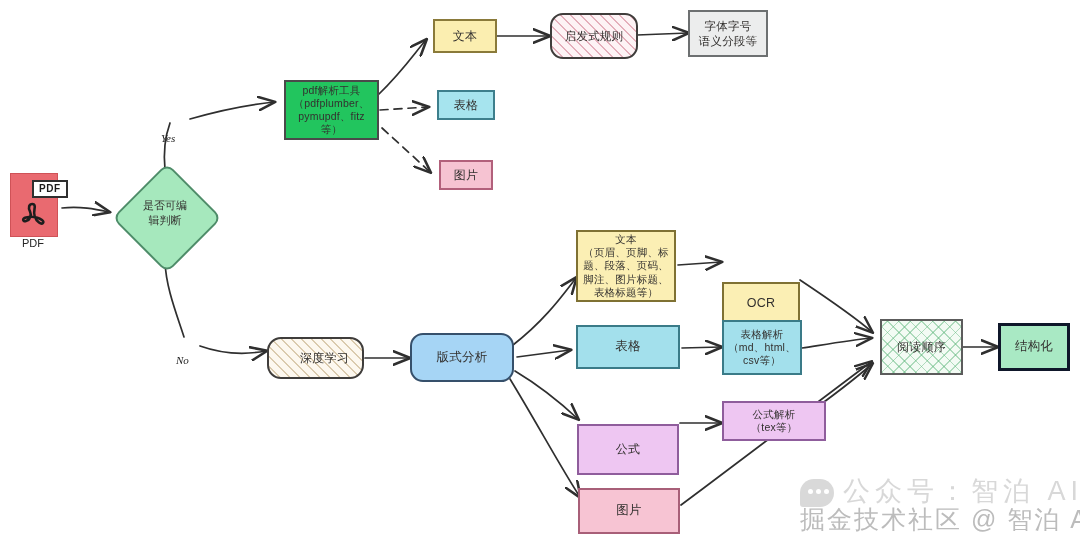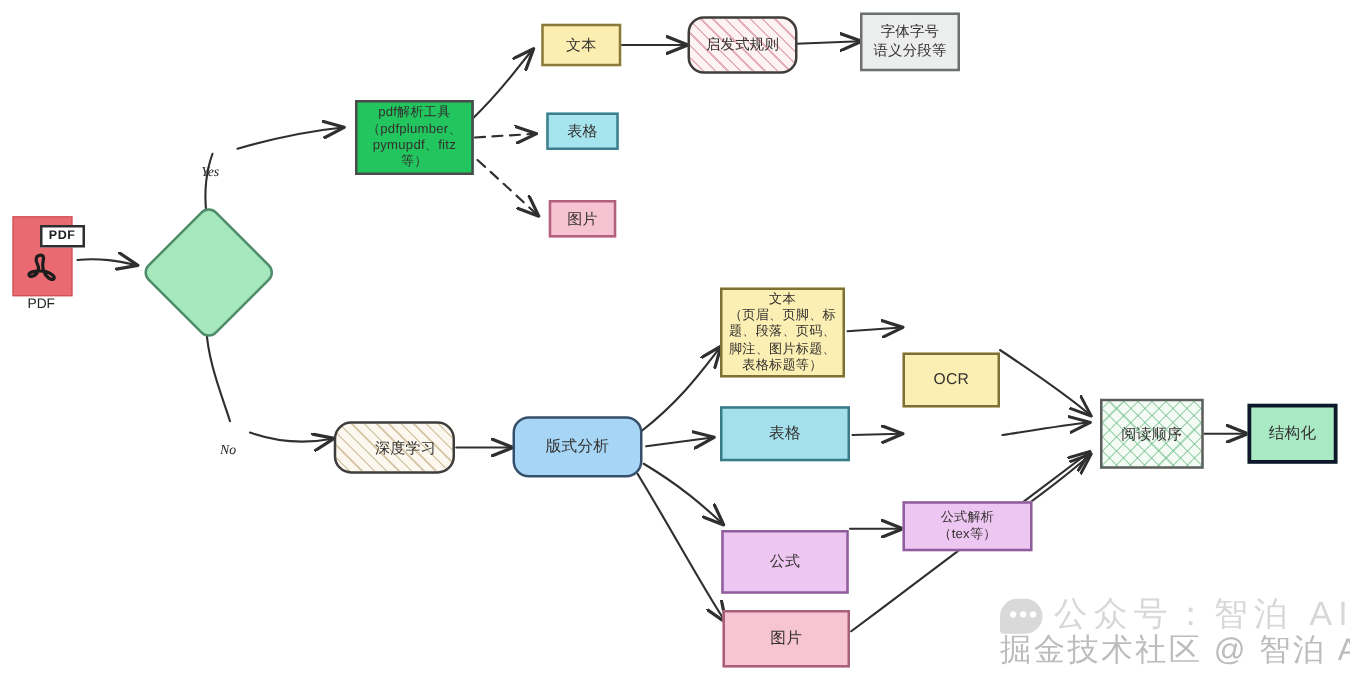--- a/index.html
+++ b/index.html
@@ -276,20 +276,22 @@
     <div class="sheet"></div>
     <svg style="position:absolute; left:8px; top:26px; width:30px; height:30px;" viewBox="0 0 30 30">
       <path d="M14.5,5 C11,5 10,8.5 12,12.5 C14,16.5 12,21 8,22 C4.5,23 4,19.5 8,18.5 C14,17 20,18 24,21 C27,23.2 24.5,26 21,23.5 C17,20.7 15.5,15 16.5,10 C17.2,6.5 16.5,5 14.5,5 Z" fill="none" stroke="#1d1d1d" stroke-width="2.6" stroke-linejoin="round"></path>
     </svg>
     <div class="badge">PDF</div>
     <div class="caption">PDF</div>
   </div>
 
   <div class="diamond" style="left:111px; top:164px;">
     <div class="dshape"></div>
+    <div class="dlabel">是否可编
+辑判断</div>
   </div>
 
   <div class="edge-label" style="left:161px; top:112px;">Yes</div>
   <div class="edge-label" style="left:176px; top:334px;">No</div>
 
   <div class="node bx-white" style="left:284px; top:80px; width:95px; height:60px; font-size:10.5px;">
     <span class="txt">pdf解析工具
 （pdfplumber、
 pymupdf、fitz
 等）</span>
@@ -341,20 +343,25 @@
   </div>
 
   <div class="node bx-pink2" style="left:578px; top:488px; width:102px; height:46px; font-size:12.5px;">
     <span class="txt">图片</span>
   </div>
 
   <div class="node bx-yellow2" style="left:722px; top:240px; width:78px; height:44px; font-size:12.5px;margin-top:42px;">
     <span class="txt">OCR</span>
   </div>
 
+  <div class="node bx-cyan2" style="left:722px; top:320px; width:80px; height:55px; font-size:10.5px;">
+    <span class="txt">表格解析
+（md、html、
+csv等）</span>
+  </div>
 
   <div class="node bx-purple" style="left:722px; top:401px; width:104px; height:40px; font-size:10.5px;">
     <span class="txt">公式解析
 （tex等）</span>
   </div>
 
   <div class="node bx-cross-green" style="left:880px; top:319px; width:83px; height:56px; font-size:12px;">
     <span class="txt">阅读顺序</span>
   </div>
 

